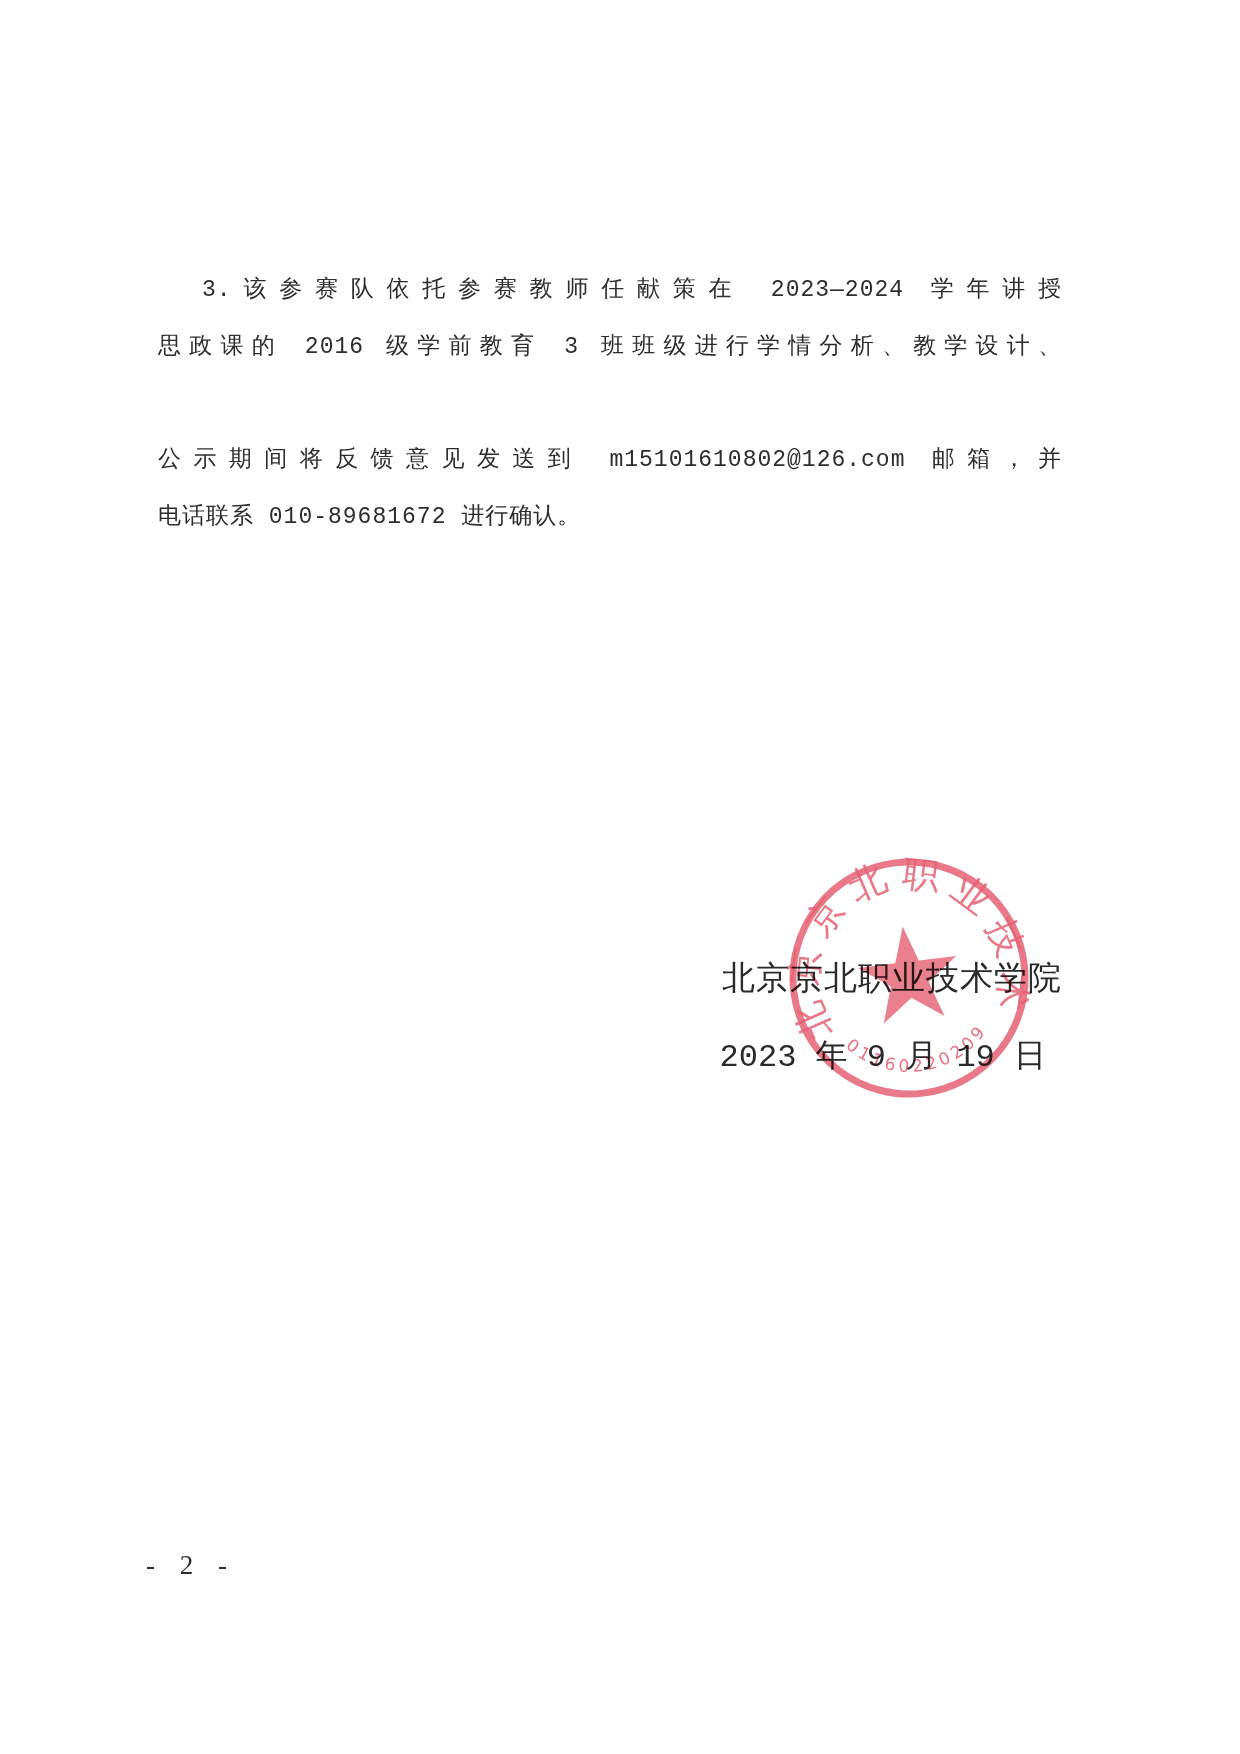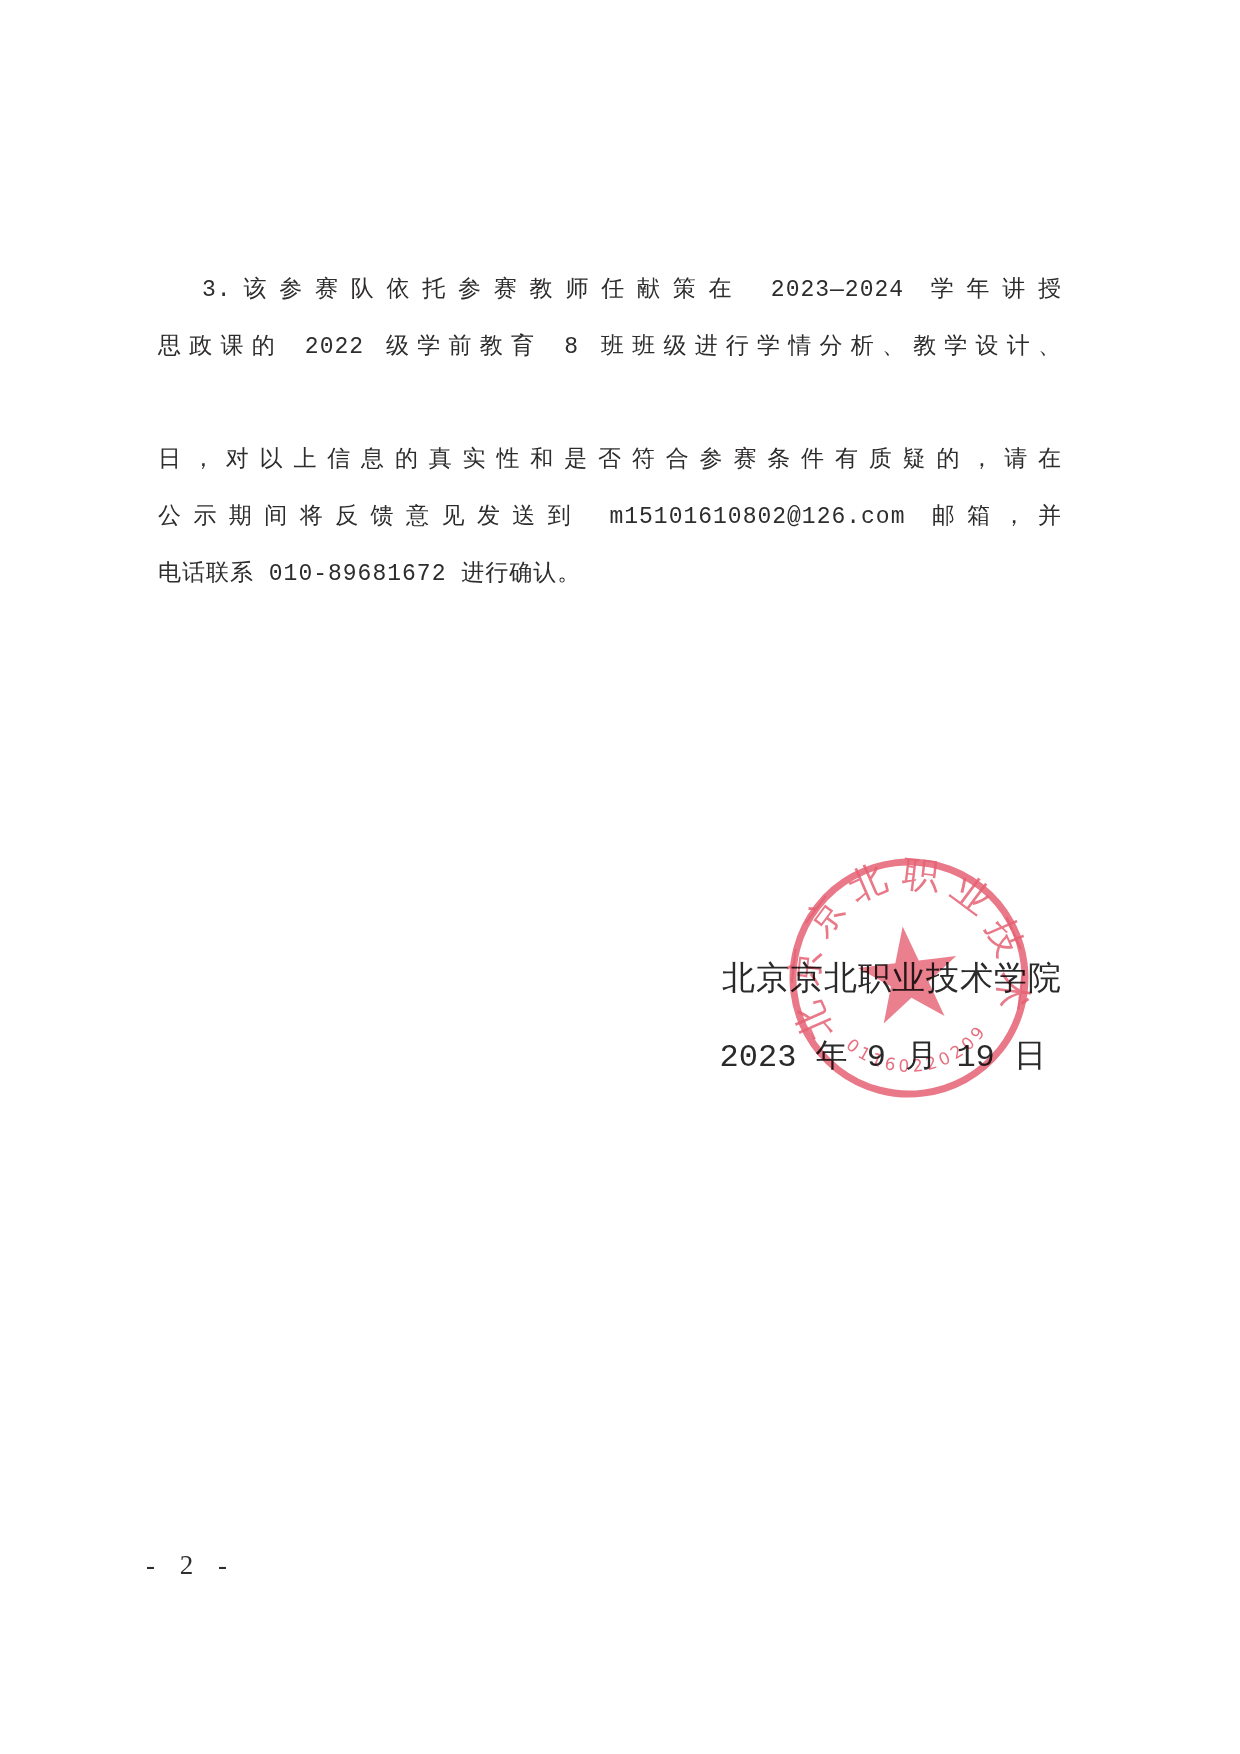--- a/index.html
+++ b/index.html
@@ -37,24 +37,23 @@
     position:absolute;left:146px;top:1550px;font-size:27px;letter-spacing:9px;
     color:#2e2e2e;
   }
 </style>
 </head>
 <body>
 
 <div class="content">
   <div class="para">
     <div class="line indent">3.该参赛队依托参赛教师任献策在 2023—2024 学年讲授</div>
-    <div class="line">思政课的 2022 级学前教育 8 班班级进行学情分析、教学设计、</div>
+    <div class="line">思政课的 2016 级学前教育 3 班班级进行学情分析、教学设计、</div>
   </div>
   <div class="para">
-    <div class="line">日，对以上信息的真实性和是否符合参赛条件有质疑的，请在</div>
     <div class="line">公示期间将反馈意见发送到 m15101610802@126.com 邮箱，并</div>
     <div class="line end">电话联系 010-89681672 进行确认。</div>
   </div>
 </div>
 
 <div class="signature">
   <div class="sig-org">北京京北职业技术学院</div>
   <div class="sig-date">2023 年 9 月 19 日</div>
 </div>
 

